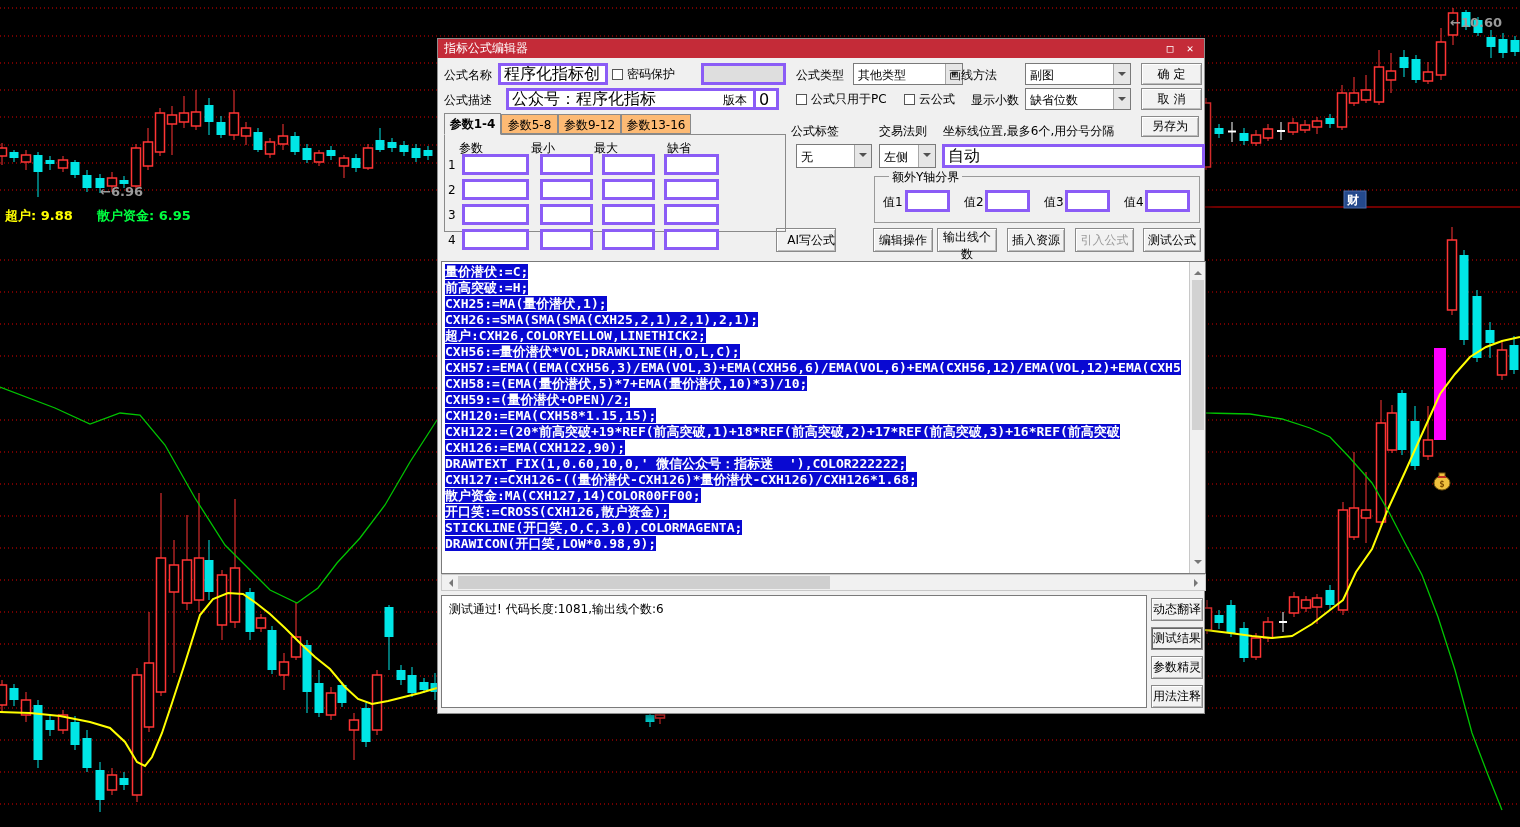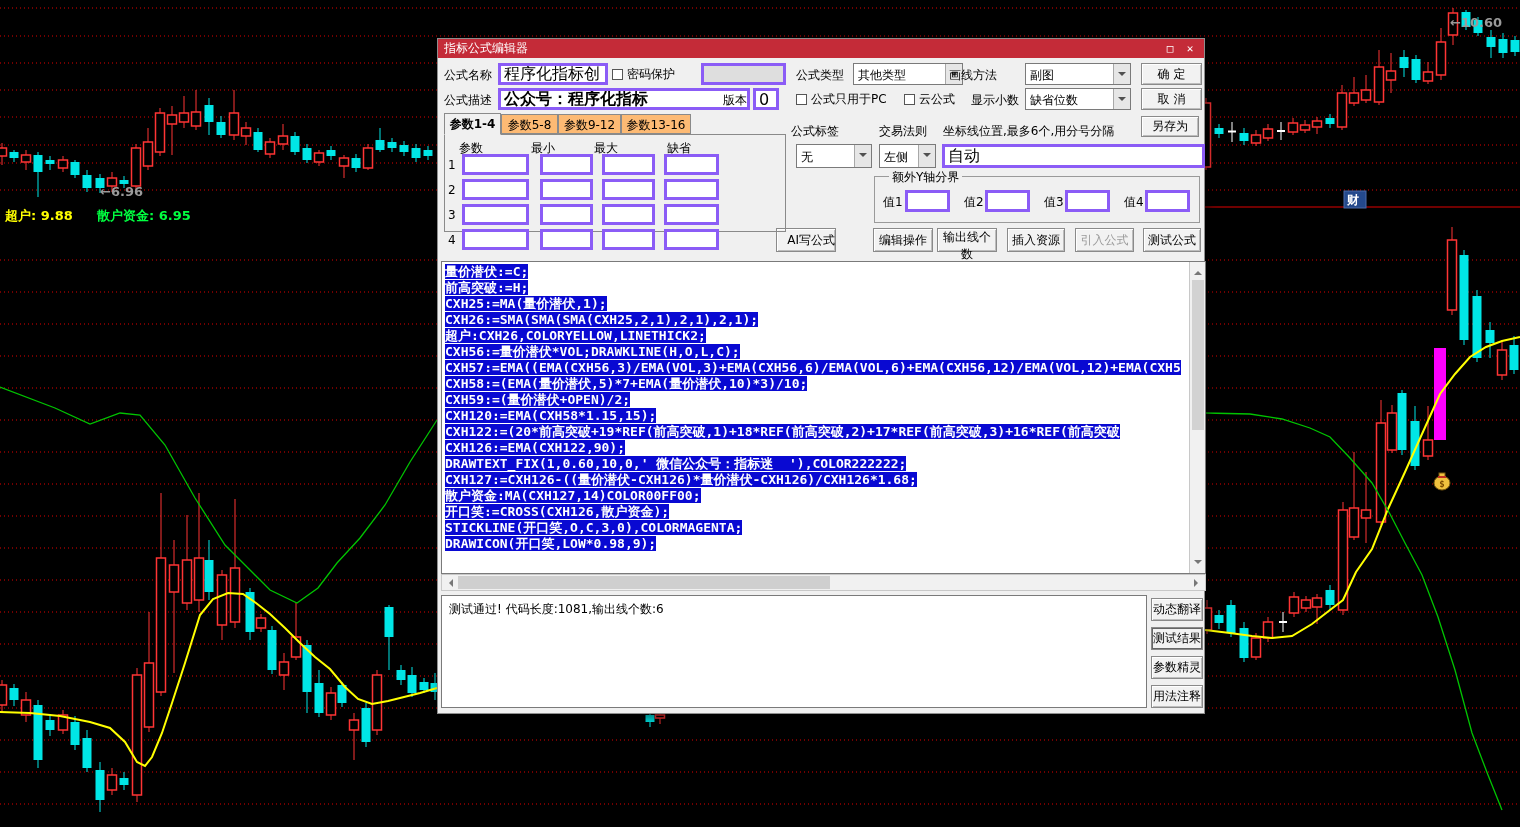--- a/index.html
+++ b/index.html
@@ -373,21 +373,21 @@
     <span class="cbtn"></span>
   </div>
   <span class="lbl" style="left:511px;top:28px">画线方法</span>
   <div class="combo" style="left:587px;top:24px;width:106px;height:22px">
     <span class="val">副图</span>
     <span class="cbtn"></span>
   </div>
   <button class="btn3d" style="left:703px;top:24px;width:61px;height:22px">确 定</button>
 
   <span class="lbl" style="left:6px;top:53px">公式描述</span>
-  <input class="inp" style="left: 60px; top: 49px; width: 252px; height: 22px; font-weight: bold;" value="公众号：程序化指标">
+  <input class="inp" style="left: 68px; top: 49px; width: 252px; height: 22px;" value="公众号：程序化指标">
   <span class="lbl" style="left:285px;top:53px">版本</span>
   <input class="inp" style="left: 315px; top: 49px; width: 26px; height: 22px;" value="0">
   <span class="cb" style="left:358px;top:52px"><i></i><span>公式只用于PC</span></span>
   <span class="cb" style="left:466px;top:52px"><i></i><span>云公式</span></span>
   <span class="lbl" style="left:533px;top:53px">显示小数</span>
   <div class="combo" style="left:587px;top:49px;width:106px;height:22px">
     <span class="val">缺省位数</span>
     <span class="cbtn"></span>
   </div>
   <button class="btn3d" style="left:703px;top:49px;width:61px;height:22px">取 消</button>

